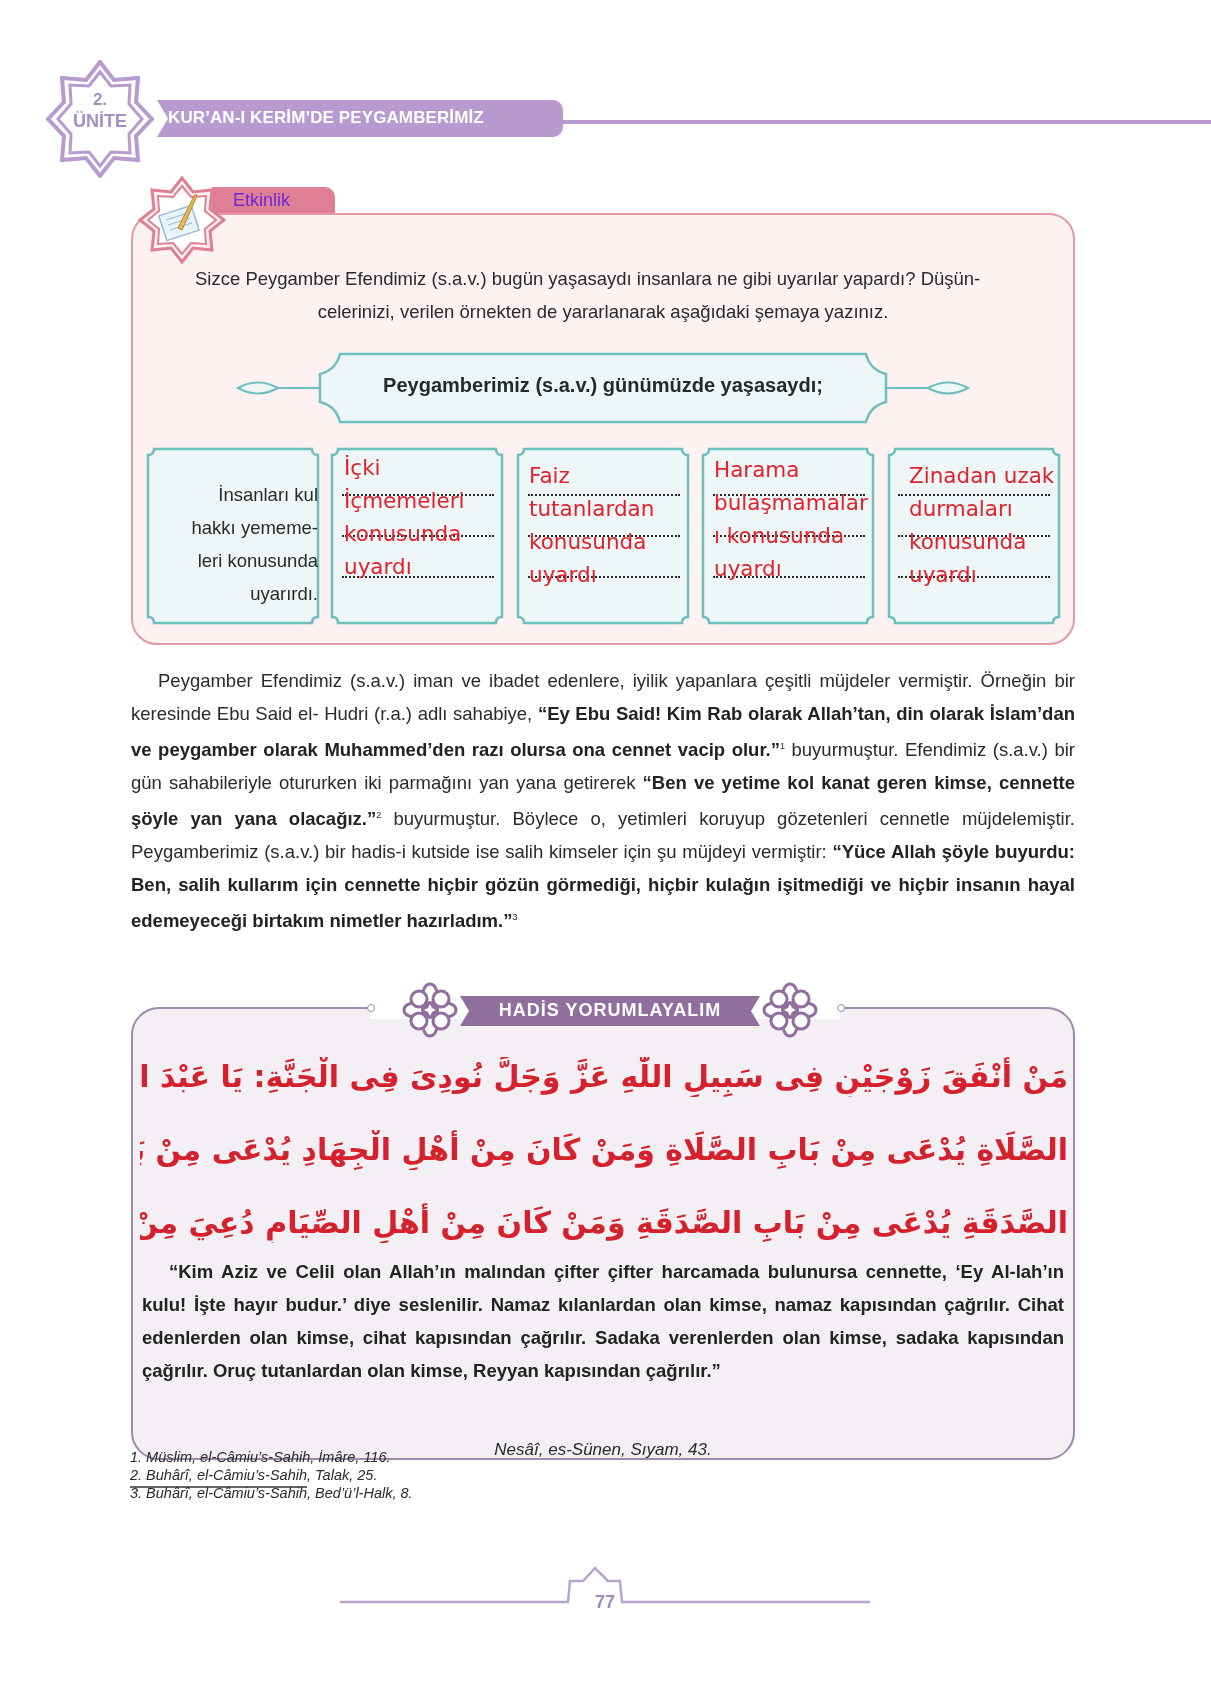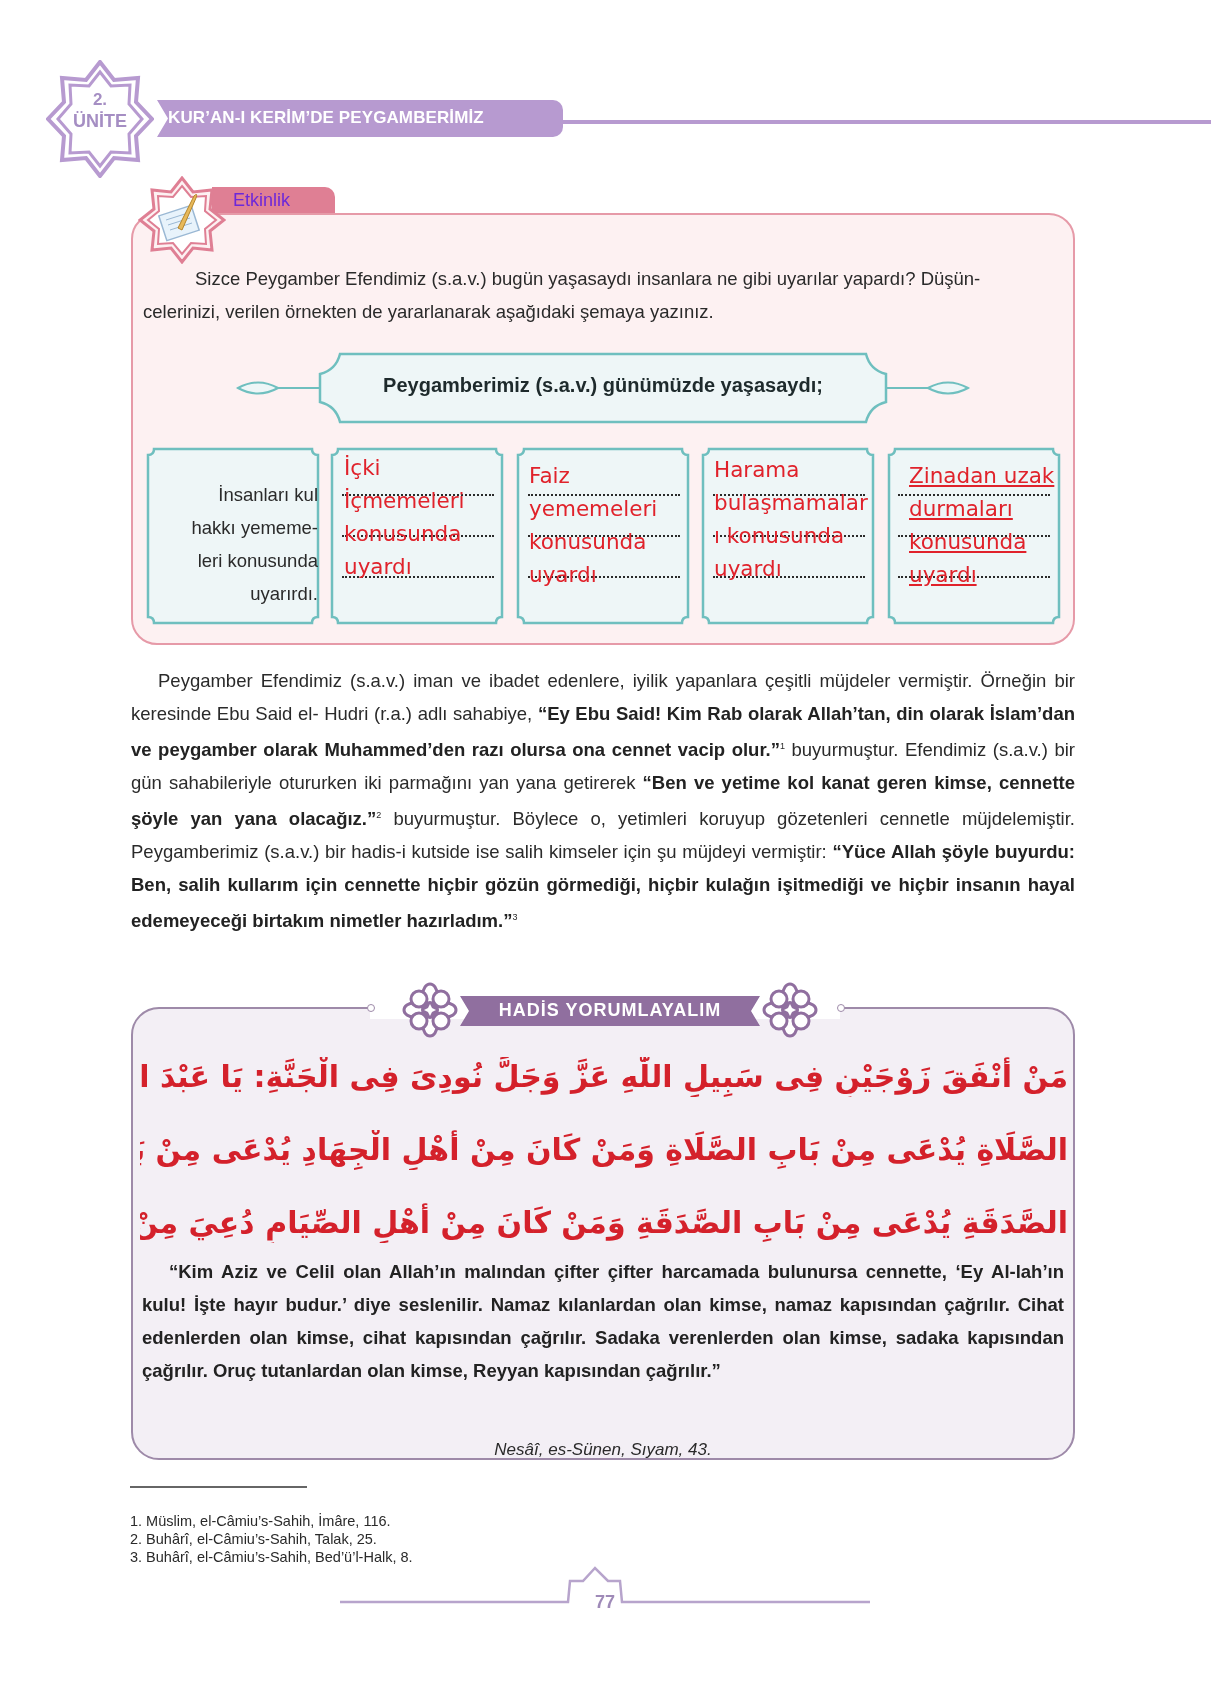--- a/index.html
+++ b/index.html
@@ -15,21 +15,21 @@
   .unit-title { position: absolute; left: 168px; top: 108px; color: #ffffff; font-weight: bold; font-size: 17px; letter-spacing: 0.1px; }
   .unit-line { position: absolute; left: 560px; top: 120px; width: 651px; height: 4px; background: #b79ad0; }
 
   
   .act-box { position: absolute; left: 131px; top: 213px; width: 944px; height: 432px; background: #fdf1f2; border: 2px solid #e69aa8; border-radius: 26px; }
   .act-icon { position: absolute; left: 138px; top: 176px; width: 88px; height: 88px; }
   .act-tab { position: absolute; left: 212px; top: 187px; width: 123px; height: 26px; background: #df7f94; border-radius: 0 10px 0 0; }
   .act-tab-label { position: absolute; left: 233px; top: 190px; color: #6d28d9; font-weight: normal; font-size: 18px; }
   .act-prompt { position: absolute; left: 131px; top: 262px; width: 932px; font-size: 18.5px; line-height: 33px; color: #2a2a2a; }
   .act-prompt .p1 { padding-left: 64px; }
-  .act-prompt .p2 { padding-left: 12px; }
+  .act-prompt .p2 { padding-left: 12px; text-align: center; }
 
   .scheme-title-wrap { position: absolute; left: 318px; top: 352px; width: 570px; height: 72px; }
   .scheme-title-wrap svg { position: absolute; left: 0; top: 0; }
   .scheme-title { position: absolute; left: 318px; top: 374px; width: 570px; text-align: center; font-weight: bold; font-size: 20px; color: #1e2a2c; }
   .scheme-ornament { position: absolute; top: 377px; }
 
   .card { position: absolute; top: 447px; height: 178px; width: 174px; }
   .card svg { position: absolute; left: 0; top: 0; }
   .card-example { position: absolute; left: 142px; top: 478px; width: 176px; text-align: right; font-size: 18.5px; line-height: 33px; color: #2a2a2a; }
   .dots { position: absolute; height: 0; border-top: 2.5px dotted #2a2a2a; }
@@ -52,21 +52,21 @@
   .arabic { position: absolute; left: 140px; width: 928px; direction: rtl; font-family: "DejaVu Sans", sans-serif; color: #d4212b; font-size: 30px; font-weight: bold; line-height: 40px; white-space: nowrap; overflow: hidden; }
   .arabic.l1 { top: 1057px; text-align: justify; text-align-last: justify; }
   .arabic.l2 { top: 1130px; text-align: justify; text-align-last: justify; }
   .arabic.l3 { top: 1203px; text-align: center; }
 
   .hadis-tr { position: absolute; left: 142px; top: 1255px; width: 922px; font-size: 18.5px; line-height: 33px; font-weight: bold; color: #222; text-align: justify; }
   .hadis-src { position: absolute; left: 142px; top: 1440px; width: 922px; text-align: center; font-style: italic; font-size: 17px; color: #2a2a2a; }
 
   
   .fn-rule { position: absolute; left: 130px; top: 1486px; width: 177px; height: 2px; background: #666; }
-  .footnotes { position: absolute; left: 130px; top: 1512px; font-size: 14.5px; line-height: 18px; color: #2a2a2a; }
+  .footnotes { position: absolute; left: 130px; top: 1448px; font-size: 14.5px; line-height: 18px; color: #2a2a2a; font-style: italic; }
 
   
   .pg-wrap { position: absolute; left: 340px; top: 1565px; width: 530px; height: 45px; }
   .pg-num { position: absolute; left: 575px; top: 1592px; width: 60px; text-align: center; color: #9f8ab8; font-weight: bold; font-size: 18px; }
 </style>
 </head>
 <body>
 
 <div class="unit-star">
   <svg width="108" height="118" viewBox="0 0 108 118">
@@ -159,28 +159,28 @@
 <div class="dots" style="left:713px; top:576px; width:152px;"></div>
 <div class="dots" style="left:898px; top:494px; width:152px;"></div>
 <div class="dots" style="left:898px; top:535px; width:152px;"></div>
 <div class="dots" style="left:898px; top:576px; width:152px;"></div>
 
 <div class="answer" style="left:344px; top:451px;">İçki
 İçmemeleri
 konusunda
 uyardı</div>
 <div class="answer" style="left:529px; top:459px;">Faiz
-yememeleri
+tutanlardan
 konusunda
 uyardı</div>
 <div class="answer" style="left:714px; top:453px;">Harama
 bulaşmamalar
 ı konusunda
 uyardı</div>
-<div class="answer" style="left:909px; top:459px;text-decoration:underline;">Zinadan uzak
+<div class="answer" style="left:909px; top:459px;">Zinadan uzak
 durmaları
 konusunda
 uyardı</div>
 
 <div class="body-par"><span class="indent"></span><span>Peygamber Efendimiz (s.a.v.) iman ve ibadet edenlere, iyilik yapanlara çeşitli müjdeler vermiştir. Örneğin bir keresinde Ebu Said el- Hudri (r.a.) adlı sahabiye, </span><b>“Ey Ebu Said! Kim Rab olarak Allah’tan, din olarak İslam’dan ve peygamber olarak Muhammed’den razı olursa ona cennet vacip olur.”</b><sup>1</sup><span> buyurmuştur. Efendimiz (s.a.v.) bir gün sahabileriyle otururken iki parmağını yan yana getirerek </span><b>“Ben ve yetime kol kanat geren kimse, cennette şöyle yan yana olacağız.”</b><sup>2</sup><span> buyurmuştur. Böylece o, yetimleri koruyup gözetenleri cennetle müjdelemiştir. Peygamberimiz (s.a.v.) bir hadis-i kutside ise salih kimseler için şu müjdeyi vermiştir: </span><b>“Yüce Allah şöyle buyurdu: Ben, salih kullarım için cennette hiçbir gözün görmediği, hiçbir kulağın işitmediği ve hiçbir insanın hayal edemeyeceği birtakım nimetler hazırladım.”</b><sup>3</sup></div>
 
 <div class="hadis-box"></div>
 <div class="hadis-box-mask"></div>
 <div class="hadis-ring" style="left:367px;"></div>
 <div class="hadis-ring" style="left:837px;"></div>

